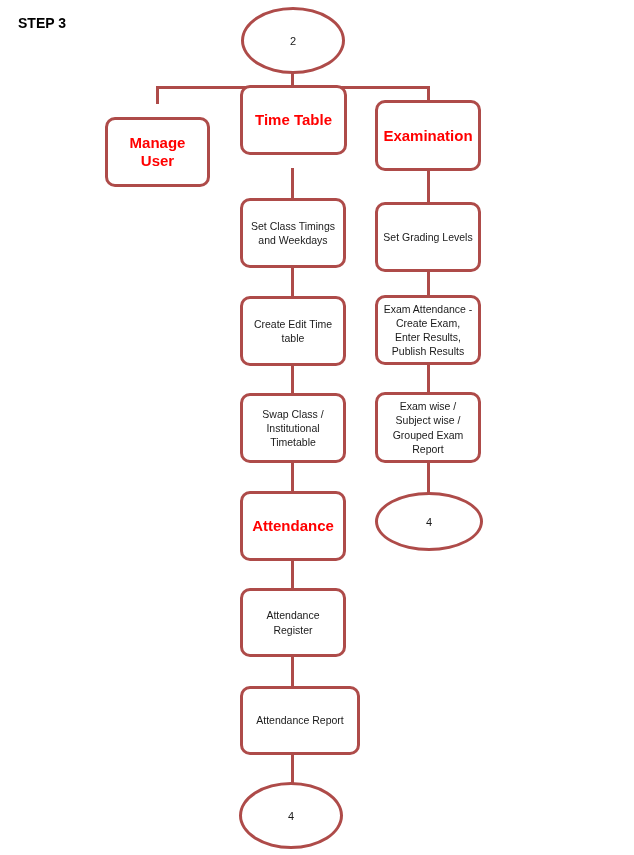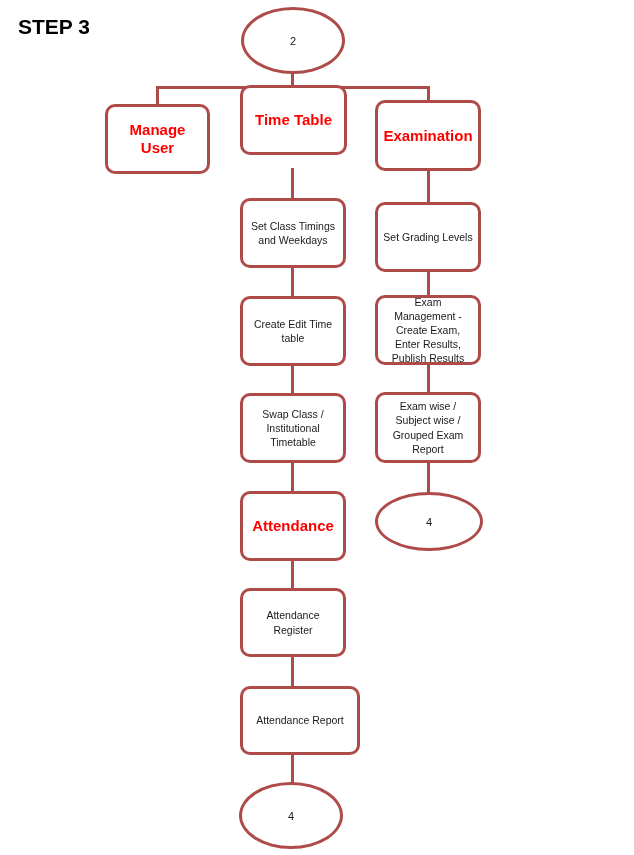--- a/index.html
+++ b/index.html
@@ -11,21 +11,21 @@
   html,body{margin:0;padding:0;background:var(--page-bg);}
   .canvas{
     position:relative;
     width:634px;height:855px;
     background:var(--page-bg);
     font-family:"Liberation Sans",sans-serif;
     overflow:hidden;
   }
   .page-title{
     position:absolute;left:18px;top:15px;
-    font-size:21px;font-weight:bold;color:#000;
+    font-size:14px;font-weight:bold;color:#000;
     letter-spacing:0px;
   }
   .line{
     position:absolute;background:var(--shape-border);
   }
   .line.v{width:3px;}
   .line.h{height:3px;}
   .node{
     position:absolute;
     box-sizing:border-box;
@@ -77,21 +77,21 @@
 
   <div class="line v" style="left:427px;top:168px;height:34px"></div>
   <div class="line v" style="left:427px;top:264px;height:35px"></div>
   <div class="line v" style="left:427px;top:361px;height:35px"></div>
   <div class="line v" style="left:427px;top:459px;height:38px"></div>
 
   <div class="ellipse" style="left:241px;top:7px;width:104px;height:67px">
     <span>2</span>
   </div>
 
-  <div class="node heading" style="left:105px;top:104px;width:105px;height:70px">
+  <div class="node heading" style="left:105px;top:117px;width:105px;height:70px">
     <span>Manage User</span>
   </div>
   <div class="node heading" style="left:240px;top:85px;width:107px;height:70px">
     <span>Time Table</span>
   </div>
   <div class="node heading" style="left:375px;top:100px;width:106px;height:71px">
     <span>Examination</span>
   </div>
 
   <div class="node" style="left:240px;top:296px;width:106px;height:70px">
@@ -111,21 +111,21 @@
     <span>Attendance Register</span>
   </div>
   <div class="node" style="left:240px;top:686px;width:120px;height:69px">
     <span>Attendance Report</span>
   </div>
 
   <div class="node" style="left:375px;top:202px;width:106px;height:70px">
     <span>Set Grading Levels</span>
   </div>
   <div class="node" style="left:375px;top:295px;width:106px;height:70px">
-    <span>Exam Management - Create Exam, Enter Results, Publish Results</span>
+    <span>Exam Attendance - Create Exam, Enter Results, Publish Results</span>
   </div>
   <div class="node" style="left:375px;top:392px;width:106px;height:71px">
     <span>Exam wise / Subject wise / Grouped Exam Report</span>
   </div>
 
   <div class="ellipse" style="left:375px;top:492px;width:108px;height:59px">
     <span>4</span>
   </div>
   <div class="ellipse" style="left:239px;top:782px;width:104px;height:67px">
     <span>4</span>

